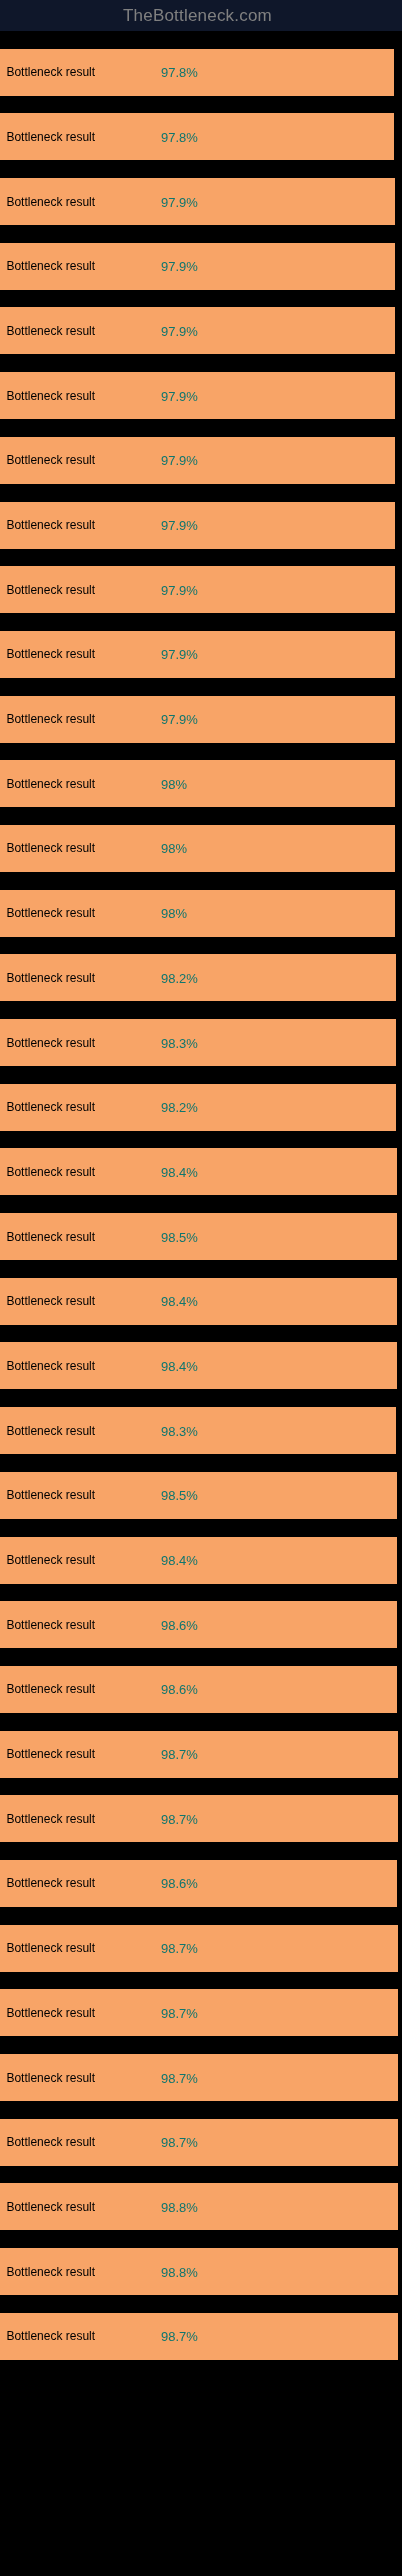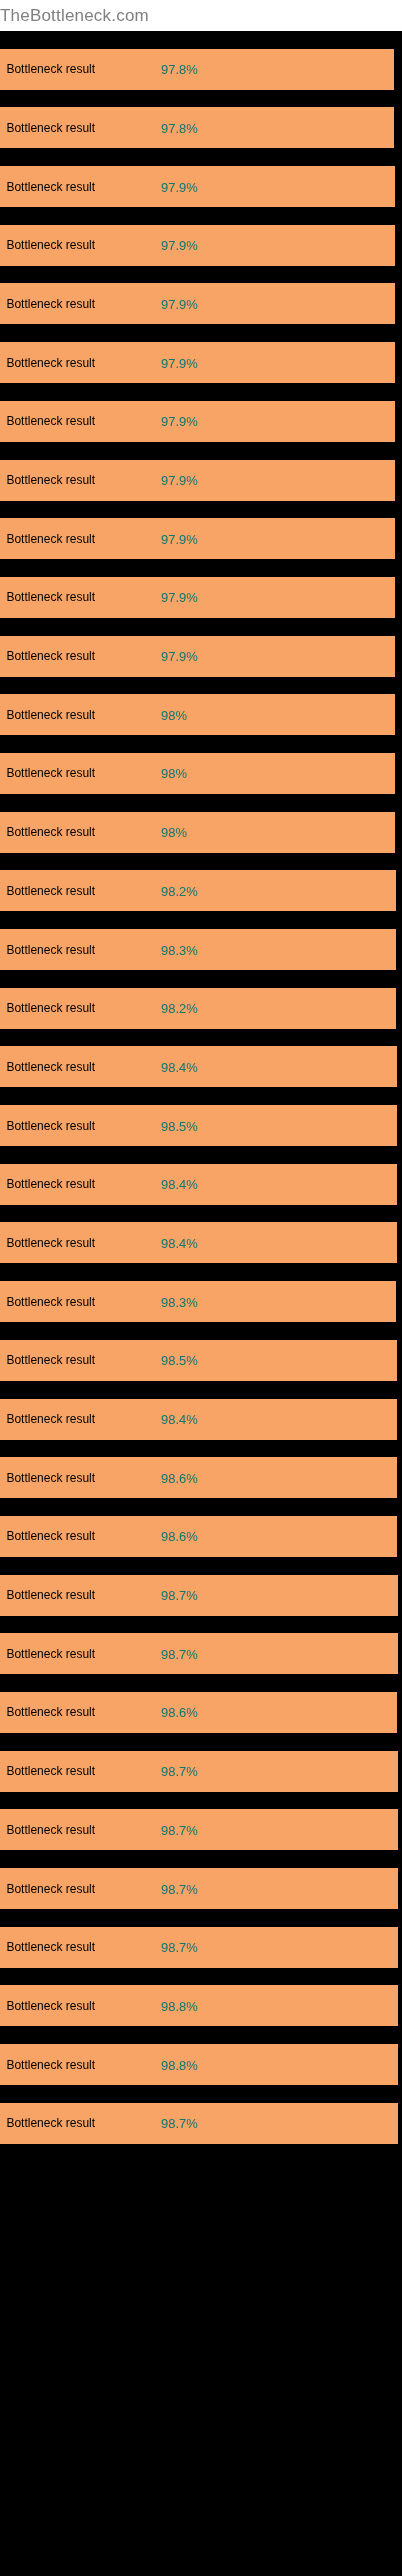--- a/index.html
+++ b/index.html
@@ -10,41 +10,41 @@
   html, body {
     width: 403px;
     background: #000000;
     font-family: Arial, Helvetica, sans-serif;
   }
   .header {
     width: 100%;
     height: 31px;
     display: flex;
     align-items: center;
-    justify-content: flex-start;
+    justify-content: center;
     padding-right: 8px;
-    background: #ffffff;
+    background: #0f172a;
   }
   .header-title {
     color: #808080;
     font-size: 17px;
     font-weight: normal;
     letter-spacing: 0.2px;
   }
   .rows {
     width: 100%;
   }
   .row {
     width: 100%;
     background: #000000;
     padding-top: 17.7px;
   }
   .row-inner {
     width: 100%;
-    height: 41px;
+    height: 47px;
     position: relative;
     background: #000000;
   }
   .bar-bg {
     position: absolute;
     left: 0;
     top: 0;
     height: 100%;
     background: #f8a467;
   }

